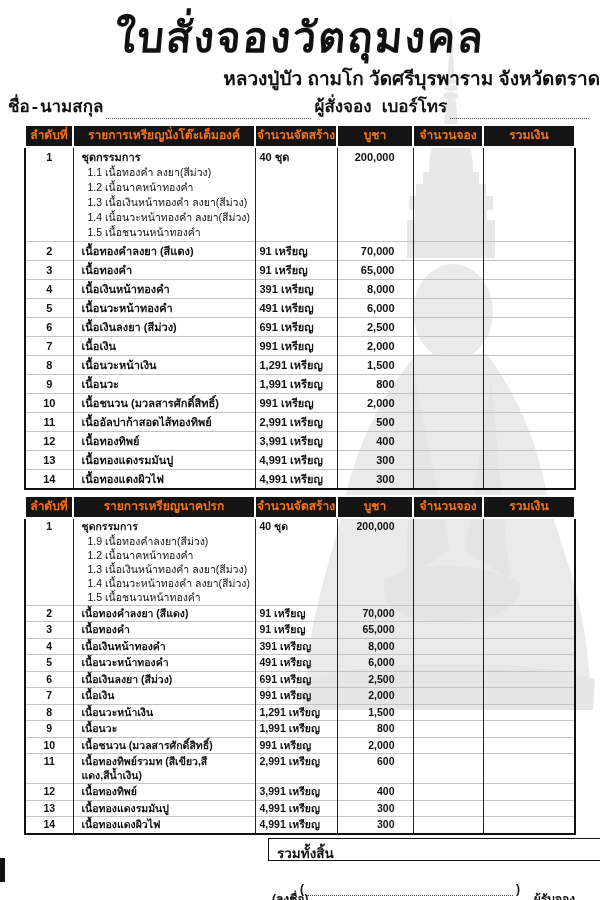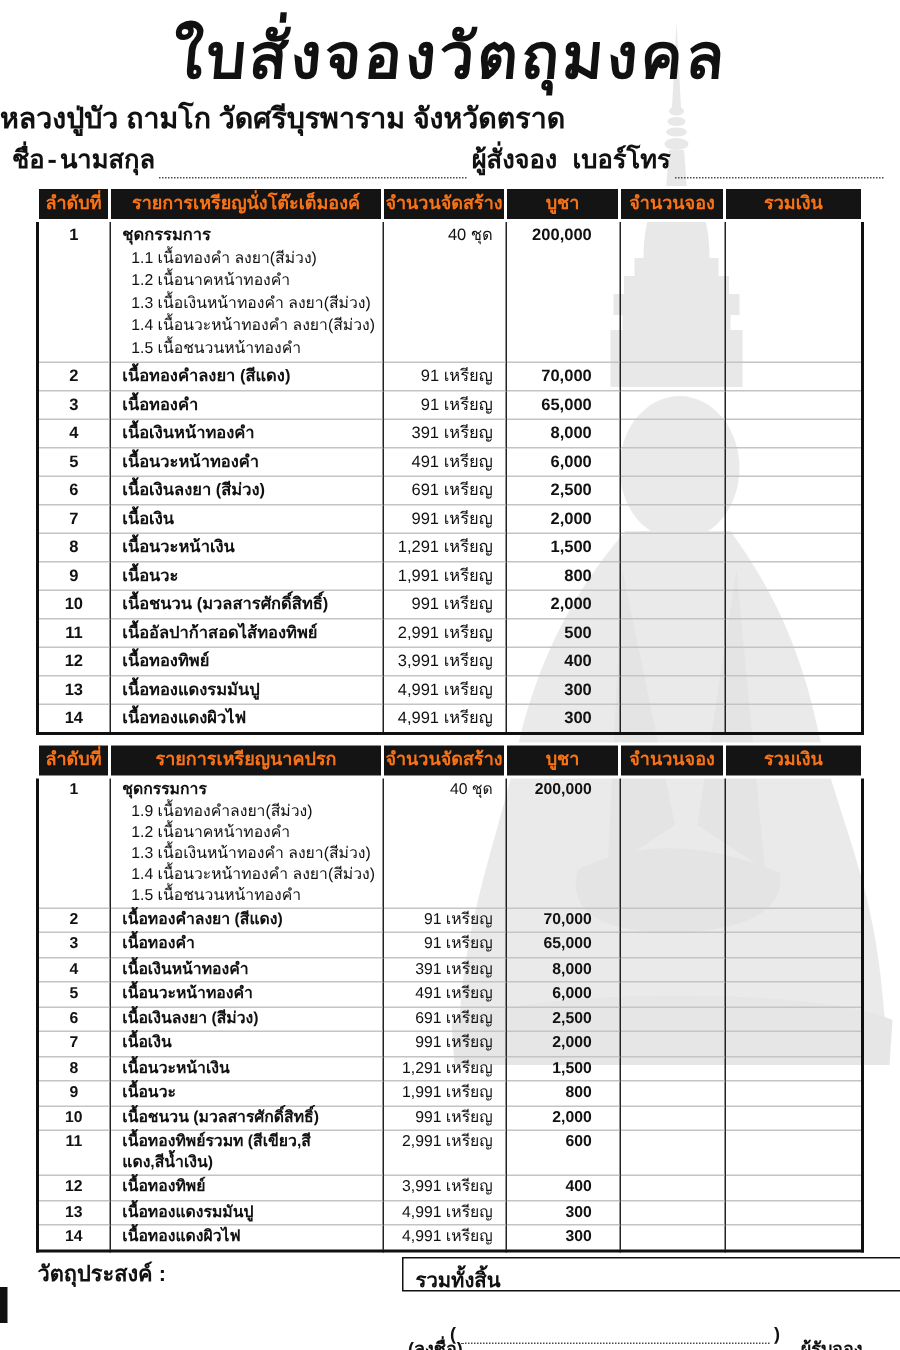--- a/index.html
+++ b/index.html
@@ -13,21 +13,21 @@
   .wm-chedi { left:403px; top:14px; width:96px; height:244px; opacity:.6; }
   .wm-monk  { left:295px; top:250px; width:305px; height:475px; opacity:.55; }
   .content { position:relative; z-index:1; }
 
   
   .title {
     text-align:center; margin-top:16px;
     font-size:42px; font-weight:bold; letter-spacing:2px;
     transform:skewX(-5deg); line-height:1.05;
   }
-  .subtitle { text-align:left; font-size:19px; font-weight:bold; margin-top:3px; }
+  .subtitle { text-align:right; font-size:19px; font-weight:bold; margin-top:3px; }
 
   
   .formlines { margin:7px 8px 0 8px; font-size:17px; font-weight:bold;font-family:Liberation Mono, monospace; }
   .fline { display:flex; align-items:flex-end; height:19px; }
   .flabel { white-space:nowrap; }
   .dots { flex:1; border-bottom:1.6px dotted #4a4a4a; height:13px; margin:0 3px; }
   .dots.short { flex:0 0 205px; }
 
   
   table.tbl {
@@ -40,21 +40,21 @@
     padding:3px 0 4px 0; border:2px solid #ffffff; line-height:1.1;
   }
   .tbl td {
     border-left:1.6px solid #222; border-right:1.6px solid #222;
     border-top:1px solid #c4c4c4; vertical-align:top;
     font-size:11px; padding:1px 4px; background:transparent;
   }
   .tbl tbody tr:first-child td { border-top:1.8px solid #101010; }
   .c-no  { text-align:center; font-weight:bold; }
   .c-item{ font-weight:bold; padding-left:8px !important; }
-  .c-made{ text-align:right; font-weight:normal; padding-right:8px !important; }
+  .c-made{ font-weight:bold; padding-right:8px !important; }
   .c-price{ text-align:right; font-weight:bold; padding-right:18px !important; }
   .t1 td { line-height:16px; height:16px; }
   .t2 td { line-height:13.5px; height:13.5px; font-size:10.5px; }
   .sub { font-weight:normal; font-size:10.5px; line-height:15px; padding-left:6px; white-space:nowrap; }
   .t2 .sub { line-height:14px; }
 
   
   .footer { position:absolute; left:0; top:836px; width:600px; }
   .purpose { position:absolute; left:25px; top:5px; font-weight:bold; font-size:14.5px; line-height:19px; }
   .totalbox {
@@ -395,21 +395,20 @@
             <td class="c-price">300</td>
             <td class="c-res"></td>
             <td class="c-tot"></td>
           </tr>
         </tbody>
     </table>
   </div>
 
   <div class="footer">
     <div class="purpose">
-      <div>วัตถุประสงค์ :</div>
     </div>
     <div class="totalbox">
       <span>รวมทั้งสิ้น</span>
       <span></span>
     </div>
     <div class="signrow">
       <span>(ลงชื่อ)</span>
       <span class="dots"></span>
       <span>ผู้รับจอง</span>
     </div>

